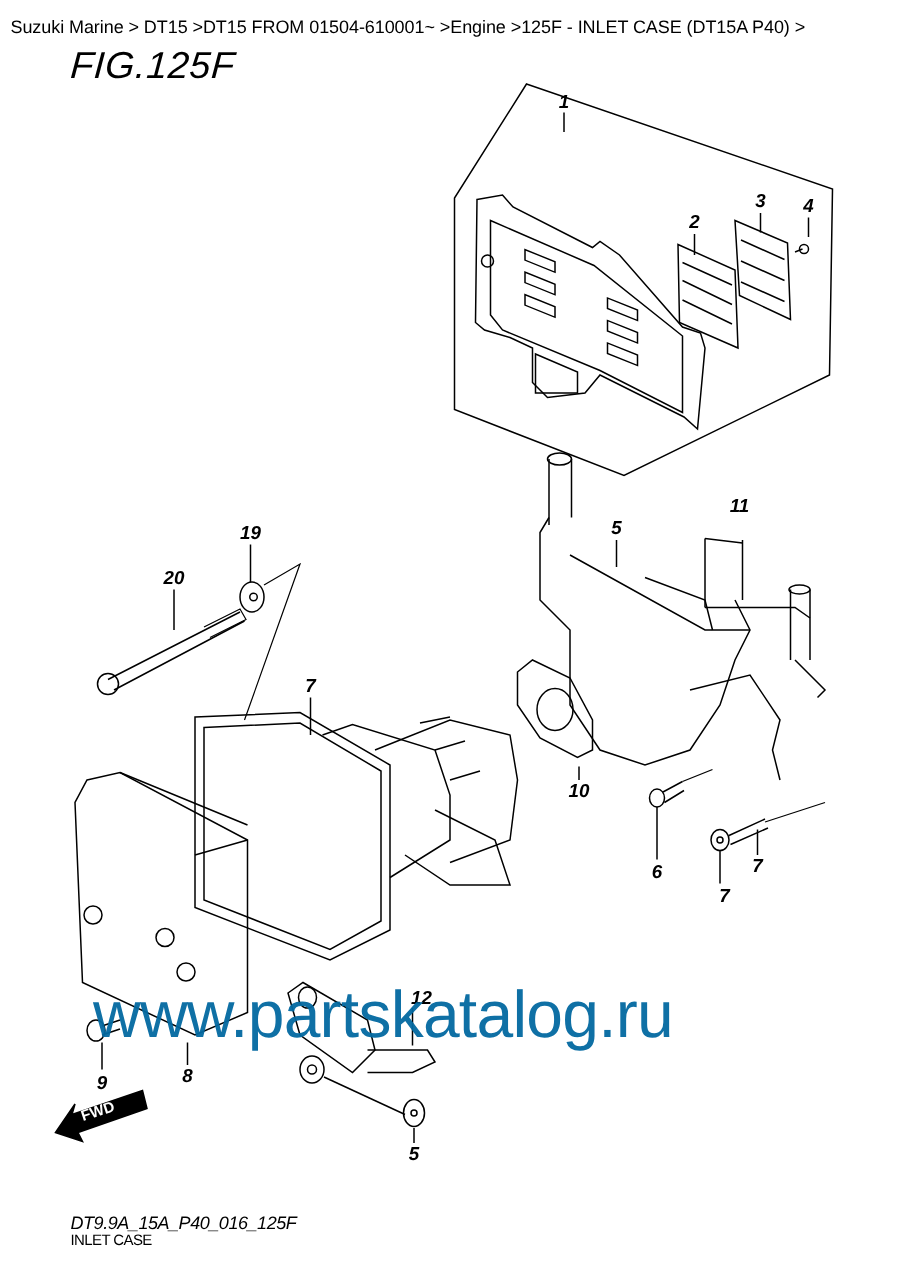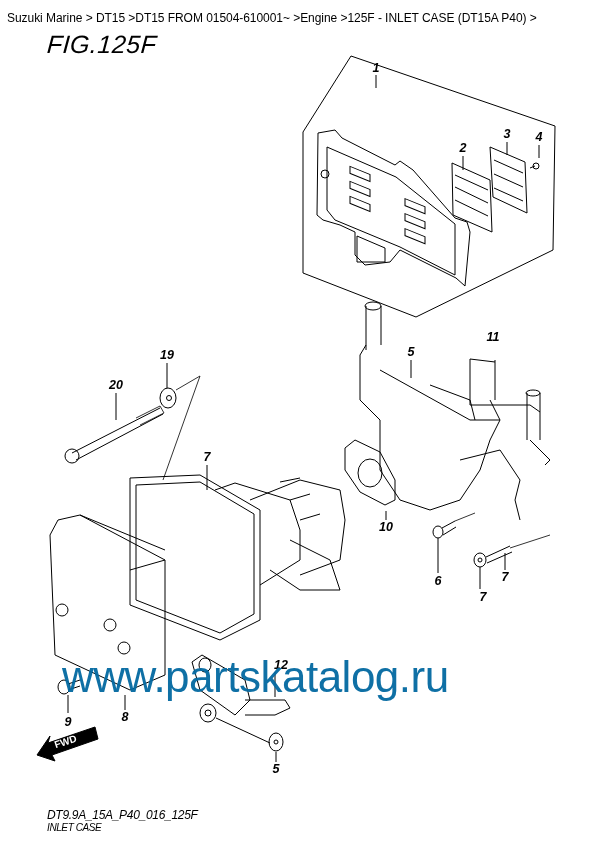--- a/index.html
+++ b/index.html
@@ -3,21 +3,21 @@
 <meta charset="utf-8">
 <style>
   html, body { margin: 0; padding: 0; background: #ffffff; }
   body { width: 600px; height: 848px; position: relative; overflow: hidden; font-family: "Liberation Sans", sans-serif; color: #000; }
   .breadcrumb { position: absolute; left: 7px; top: 11px; font-size: 12px; white-space: nowrap; letter-spacing: -0.05px; }
   .fig-title { position: absolute; left: 47px; top: 30px; font-size: 25px; font-style: italic; letter-spacing: 0.5px; font-weight: normal; transform: skewX(-4deg); }
   svg.diagram { position: absolute; left: 0; top: 0; }
   .callout { position: absolute; font-size: 12.5px; font-style: italic; font-weight: bold; transform: translate(-50%, -50%); }
   .watermark { position: absolute; left: 62px; top: 652px; font-size: 44px; font-weight: normal; color: #0369a1; letter-spacing: -0.5px; white-space: nowrap; font-family: "Liberation Sans", sans-serif; opacity: 0.95; }
   .footer-code { position: absolute; left: 47px; top: 808px; font-size: 12px; font-style: italic; letter-spacing: -0.3px; }
-  .footer-name { position: absolute; left: 47px; top: 822px; font-size: 10px; font-style: italic; letter-spacing: -0.4px; }
+  .footer-name { position: absolute; left: 47px; top: 822px; font-size: 10px; letter-spacing: -0.4px; }
 </style>
 </head>
 <body>
 
 <div class="breadcrumb">
   <span>Suzuki Marine &gt; DT15 &gt;DT15 FROM 01504-610001~ &gt;Engine &gt;125F - INLET CASE (DT15A P40) &gt;</span>
 </div>
 
 <div class="fig-title">FIG.125F</div>
 

